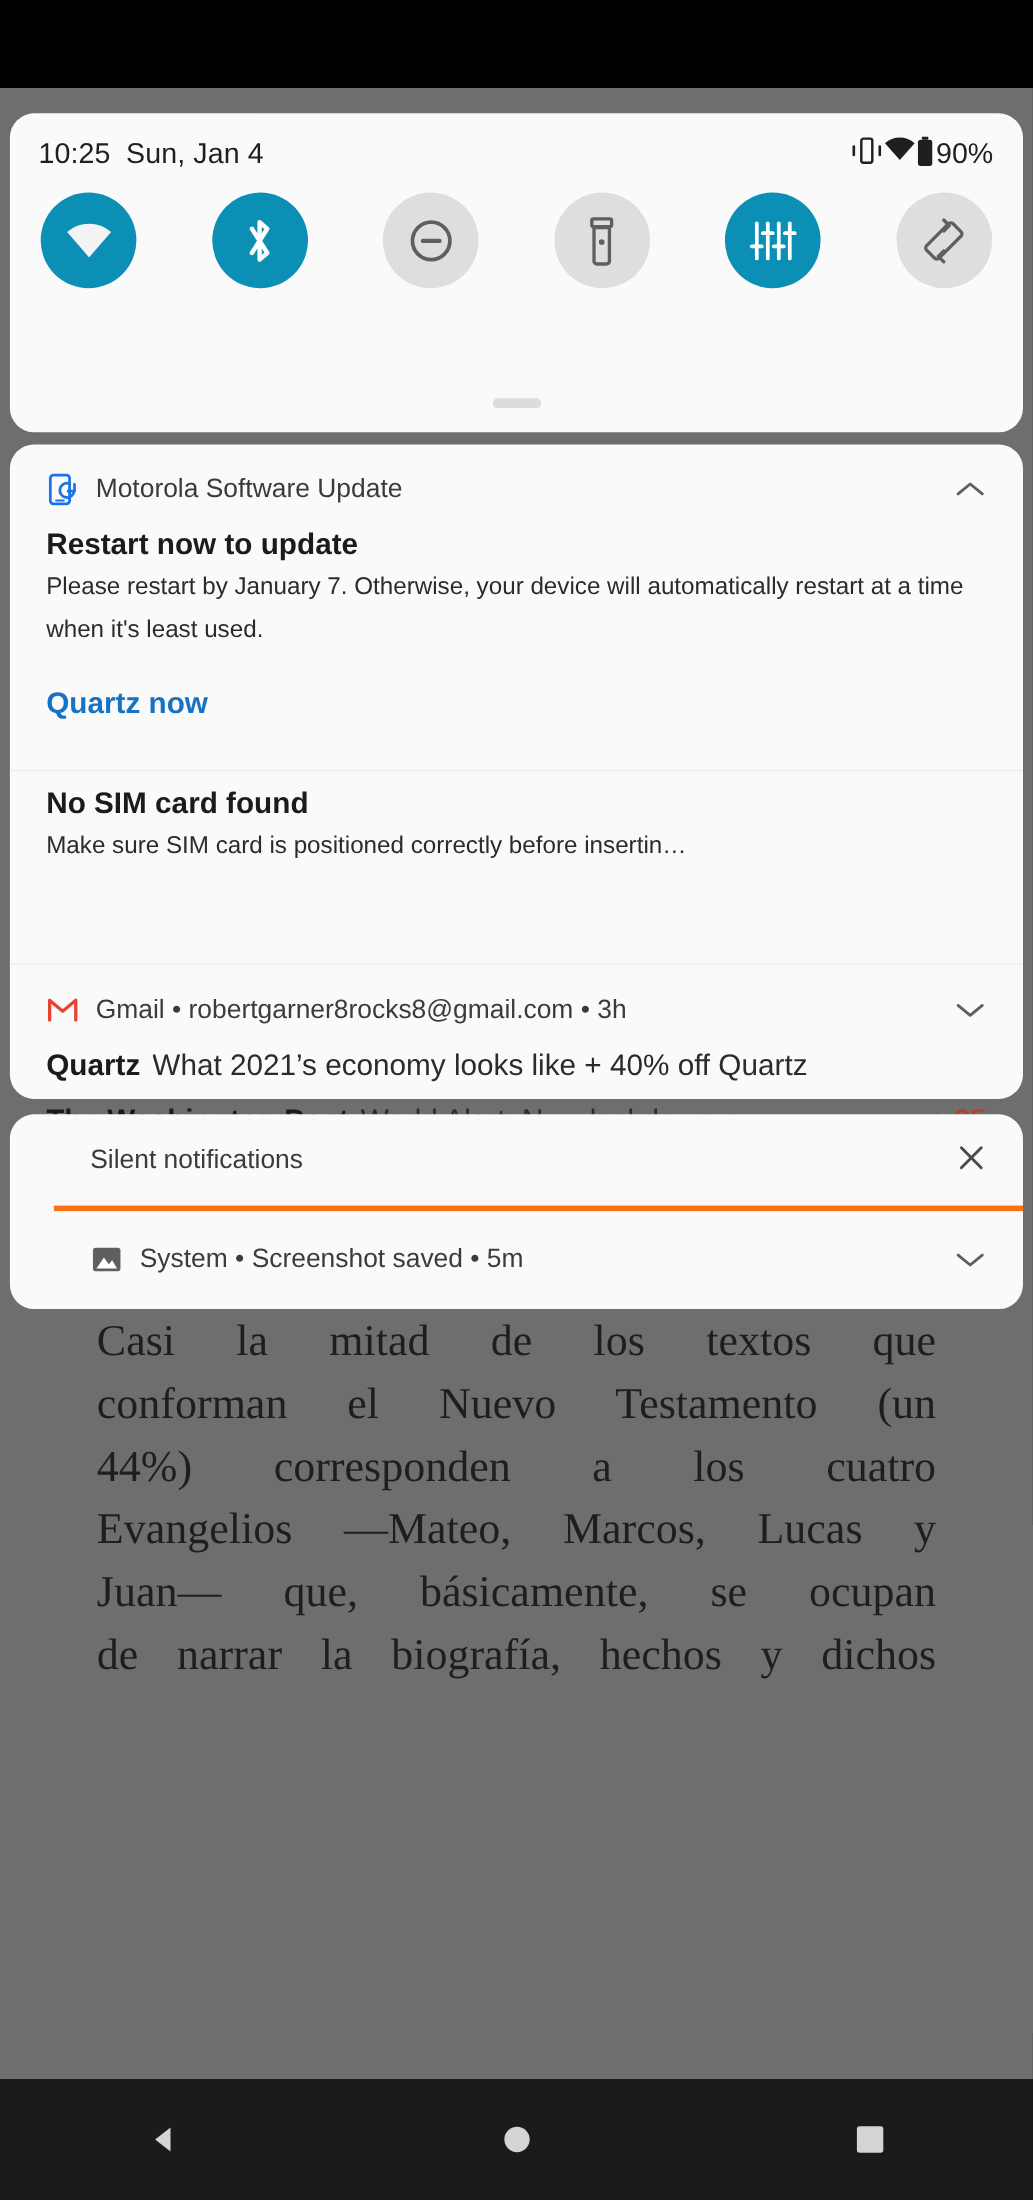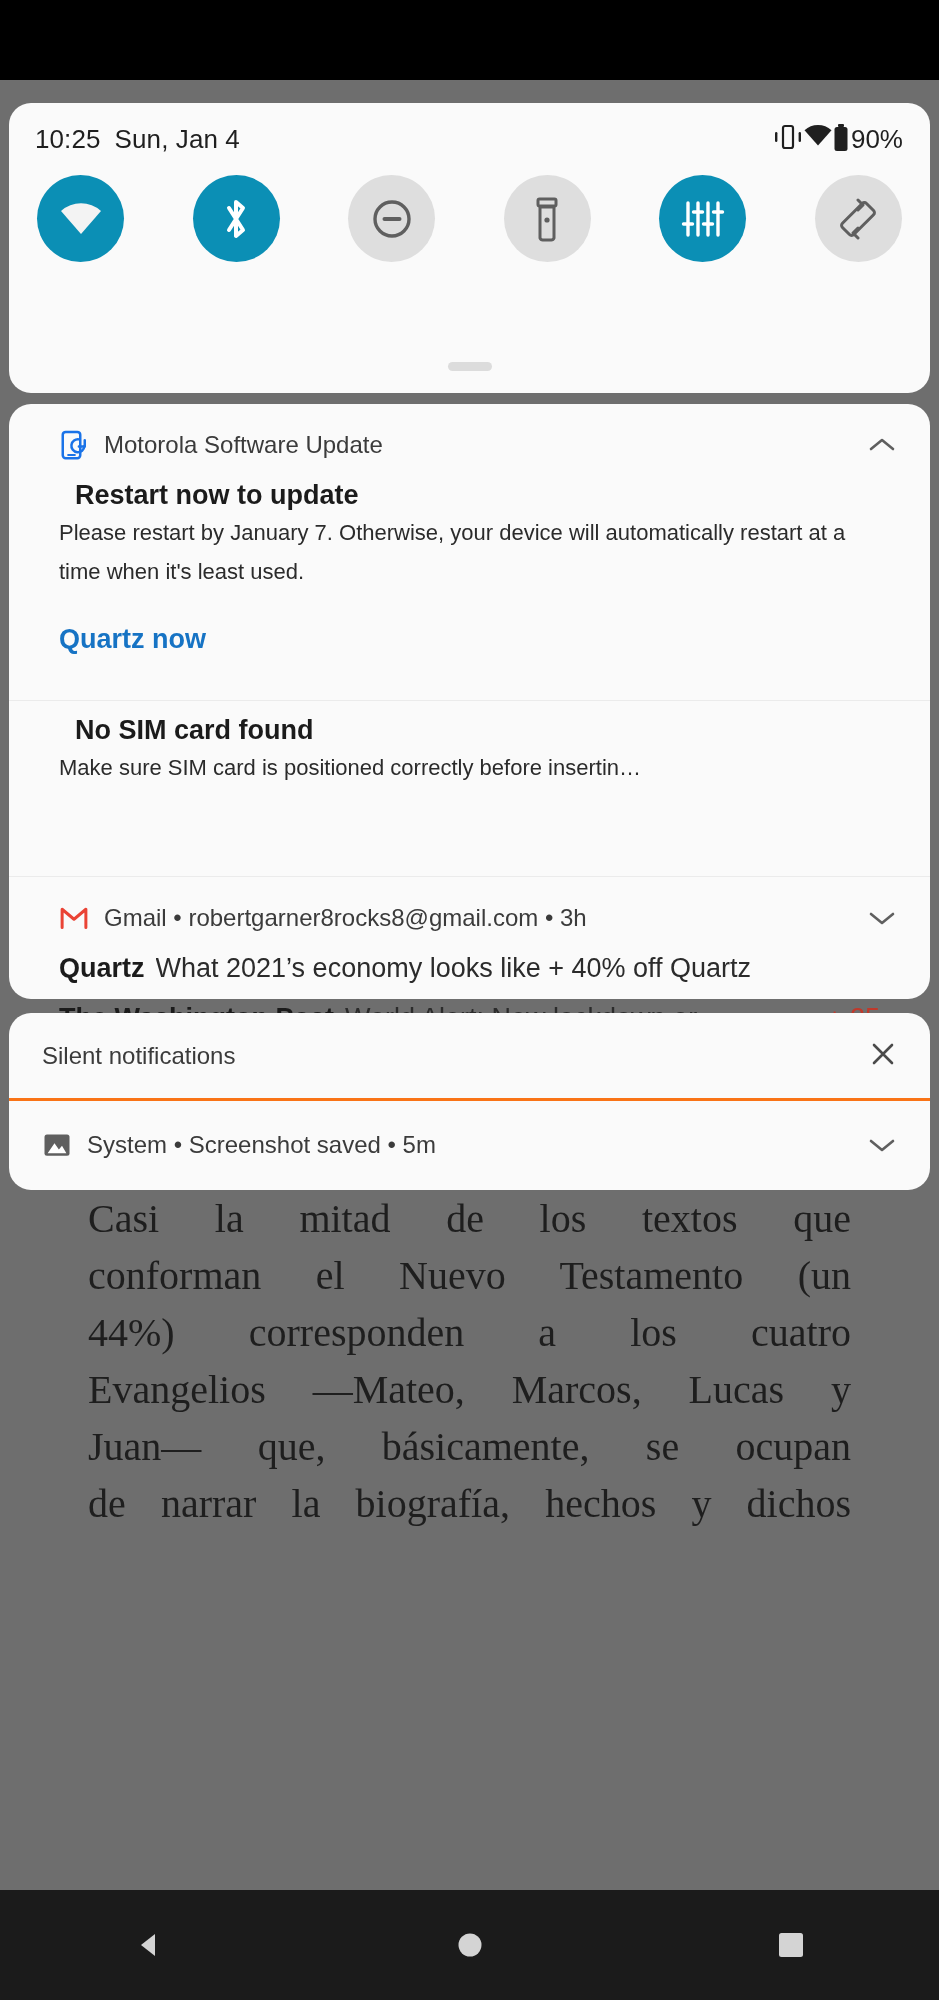--- a/index.html
+++ b/index.html
@@ -24,20 +24,21 @@
     text-align:justify;
     text-align-last:justify;
     white-space:pre-line;
   }
 
   
   .panel {
     position:absolute; left:9px; width:921px;
     background:#fafafa;
     border-radius:22px;
+    padding-left:40px;
   }
 
   
   #qs-panel { top:103px; height:290px; }
 
   #status-row {
     position:absolute; left:0; top:0; width:100%; height:72px;
     display:flex; align-items:center; justify-content:space-between;
     padding:0 27px 0 26px;
   }
@@ -62,35 +63,35 @@
   .tile.off { background:#dedede; }
 
   #qs-handle {
     position:absolute; left:50%; transform:translateX(-50%); bottom:22px;
     width:44px; height:9px; border-radius:5px; background:#dcdcdc;
   }
 
   
   #notif-panel { top:404px; height:595px; padding:0; }
 
-  .notif { position:relative; padding:0 50px; }
+  .notif { position:relative; padding:0 33px; }
   .notif + .notif { border-top:1px solid #ebebeb; }
 
   .notif-head {
     display:flex; align-items:center; gap:15px;
     height:62px; padding-top:20px;
   }
   .app-icon { width:30px; height:30px; flex:0 0 auto; display:block; }
   .app-name { font-size:24px; color:#3b3b3b; white-space:nowrap; overflow:hidden; text-overflow:ellipsis; }
   .chevron {
     position:absolute; right:33px; width:30px; height:30px;
     display:flex; align-items:center; justify-content:center;
   }
 
-  .notif-title { font-size:27px; font-weight:bold; color:#1b1b1b; margin-top:14px;margin-left:16px; }
+  .notif-title { font-size:27px; font-weight:bold; color:#1b1b1b; margin-top:14px; }
   .notif-body  { font-size:22px; color:#2b2b2b; line-height:39px; margin-top:2px; }
   .notif-body.clip { white-space:nowrap; overflow:hidden; text-overflow:ellipsis; }
   .notif-action {
     font-size:27px; font-weight:bold; color:#1673c4;
     margin-top:33px; display:inline-block;
   }
 
   
   .msg-row {
     display:flex; align-items:flex-start; gap:11px;
@@ -98,21 +99,21 @@
     margin-top:8px;
   }
   .msg-sender { font-weight:bold; color:#1b1b1b; flex:0 0 auto; }
   .msg-subject { flex:1 1 auto; overflow:hidden; white-space:nowrap; text-overflow:ellipsis; }
   .msg-more { flex:0 0 auto; color:#c0392b; font-weight:normal; }
 
   
   #silent-panel { top:1013px; height:177px; }
   #silent-head {
     position:relative; height:88px; display:flex; align-items:center;
-    padding:0 33px; border-bottom:3px solid #f97316;
+    padding:0 33px; border-bottom:5px solid #f97316;
   }
   #silent-title { font-size:24px; color:#3b3b3b; }
   #silent-close { position:absolute; right:33px; top:50%; transform:translateY(-50%); }
 
   #silent-item { display:flex; align-items:center; gap:15px; height:88px; padding:0 33px; position:relative; }
 
   
   #footer {
     position:absolute; left:0; top:1198px; width:939px; height:60px;
     display:flex; align-items:center; justify-content:space-between;

